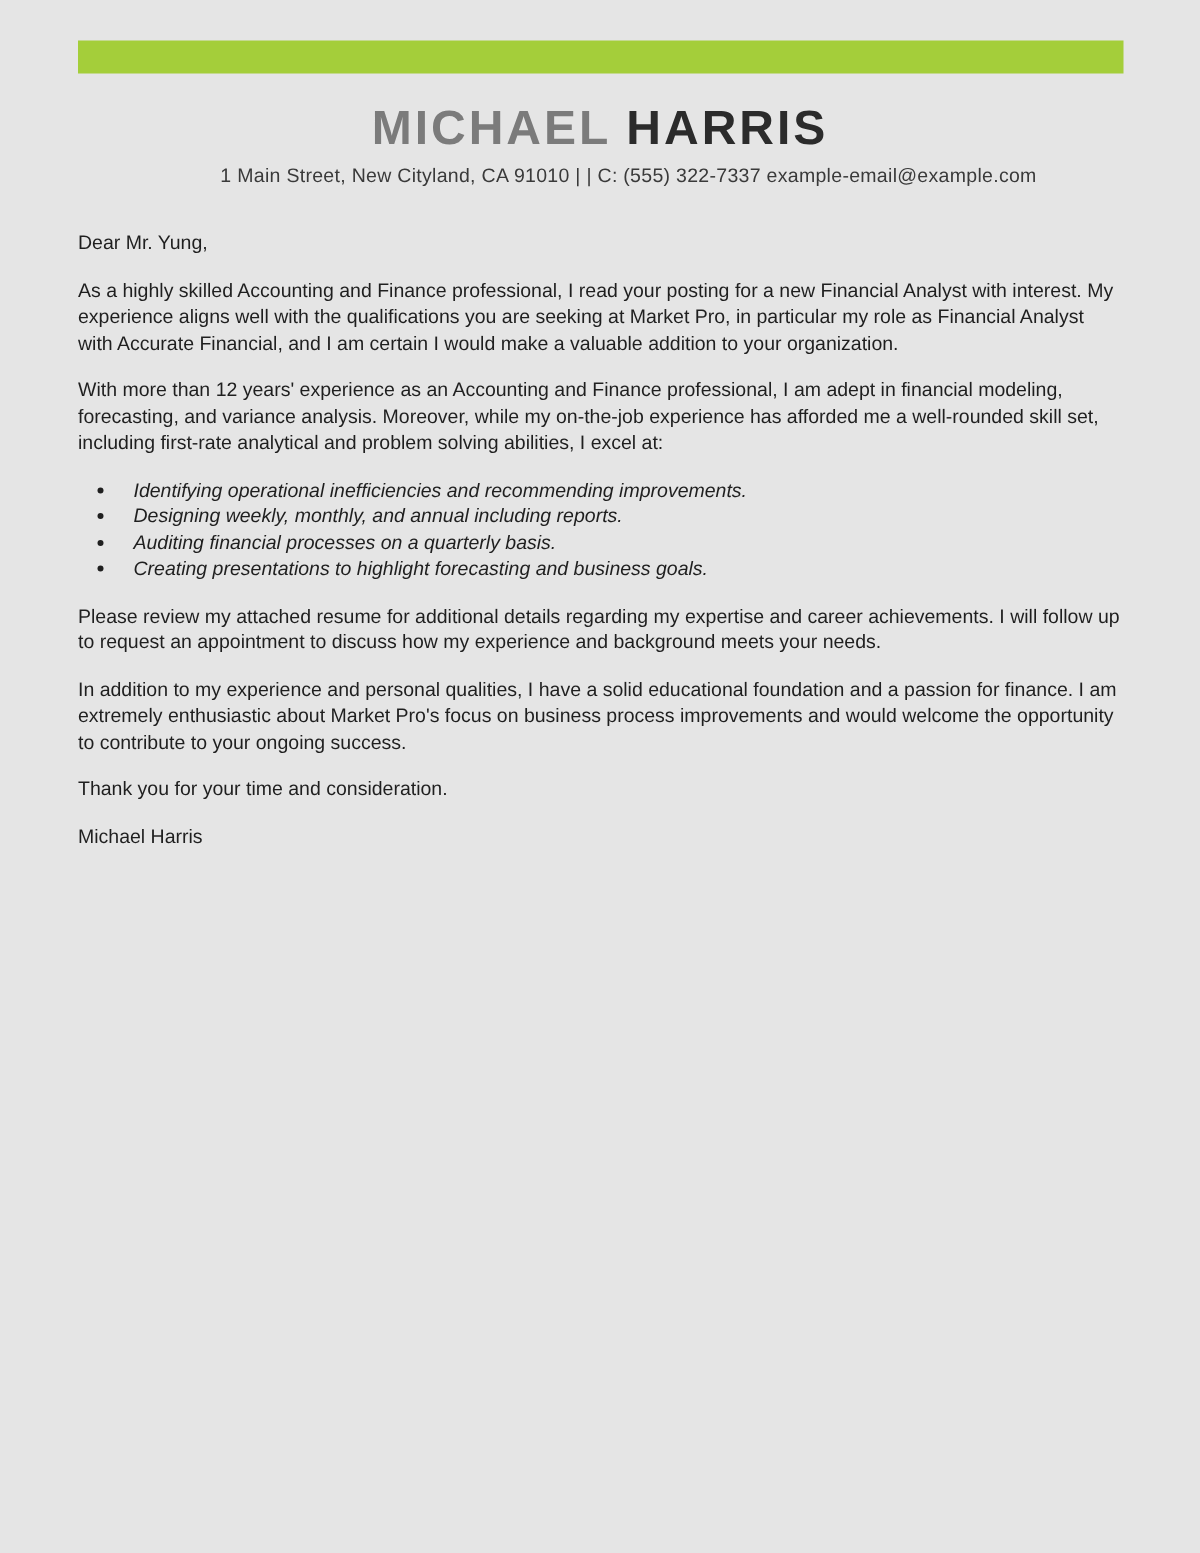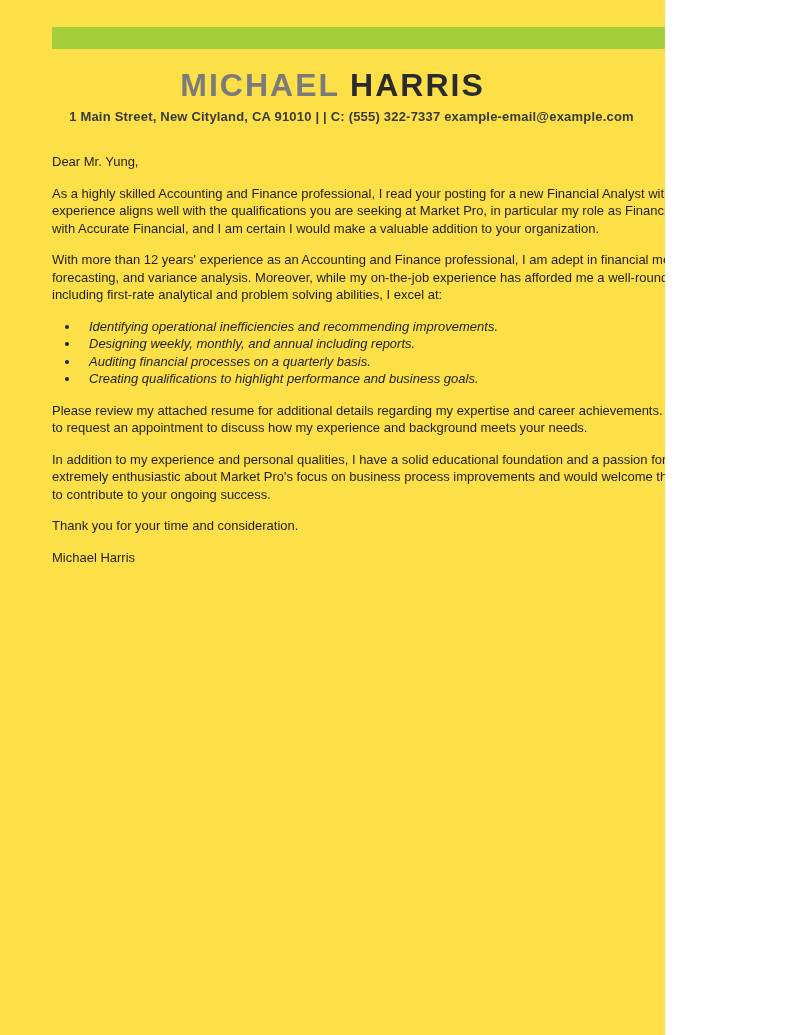--- a/index.html
+++ b/index.html
@@ -1,21 +1,21 @@
 <!DOCTYPE html>
 <html><head>
 <meta charset="utf-8">
 <style>
   * { box-sizing: border-box; }
   html, body { margin: 0; padding: 0; background: #ffffff; }
   .page {
     position: relative;
-    width: 665px;
+    width: 800px;
     height: 1035px;
-    background: #fde047;
+    background: #e5e5e5;
     font-family: "Liberation Sans", sans-serif;
     color: #1f1f1f;
     overflow: hidden;
   }
   .accent-bar {
     position: absolute;
     left: 52px;
     top: 27px;
     width: 697px;
     height: 22px;
@@ -34,21 +34,21 @@
     font-weight: bold;
     letter-spacing: 2px;
     line-height: 38px;
     white-space: nowrap;
   }
   .name .first { color: #7b7b7b; margin-right: 10px; }
   .name .last  { color: #2b2b2b; }
   .contact {
     margin-top: 5px;
     font-size: 13px;
-    font-weight: bold;
+    font-weight: normal;
     color: #3a3a3a;
     letter-spacing: 0.2px;
     margin-left: 38px;
   }
   .letter-body {
     position: absolute;
     top: 153px;
     left: 52px;
     width: 697px;
     font-size: 13px;
@@ -82,21 +82,21 @@
   </div>
 
   <div class="letter-body">
     <p>Dear Mr. Yung,</p>
     <p>As a highly skilled Accounting and Finance professional, I read your posting for a new Financial Analyst with interest. My experience aligns well with the qualifications you are seeking at Market Pro, in particular my role as Financial Analyst with Accurate Financial, and I am certain I would make a valuable addition to your organization.</p>
     <p>With more than 12 years' experience as an Accounting and Finance professional, I am adept in financial modeling, forecasting, and variance analysis. Moreover, while my on-the-job experience has afforded me a well-rounded skill set, including first-rate analytical and problem solving abilities, I excel at:</p>
     <ul class="skills-list">
       <li>Identifying operational inefficiencies and recommending improvements.</li>
       <li>Designing weekly, monthly, and annual including reports.</li>
       <li>Auditing financial processes on a quarterly basis.</li>
-      <li>Creating qualifications to highlight performance and business goals.</li>
+      <li>Creating presentations to highlight forecasting and business goals.</li>
     </ul>
     <p>Please review my attached resume for additional details regarding my expertise and career achievements. I will follow up to request an appointment to discuss how my experience and background meets your needs.</p>
     <p>In addition to my experience and personal qualities, I have a solid educational foundation and a passion for finance. I am extremely enthusiastic about Market Pro's focus on business process improvements and would welcome the opportunity to contribute to your ongoing success.</p>
     <p>Thank you for your time and consideration.</p>
     <p class="signature">Michael Harris</p>
   </div>
 
 </div>
 
 </body></html>

